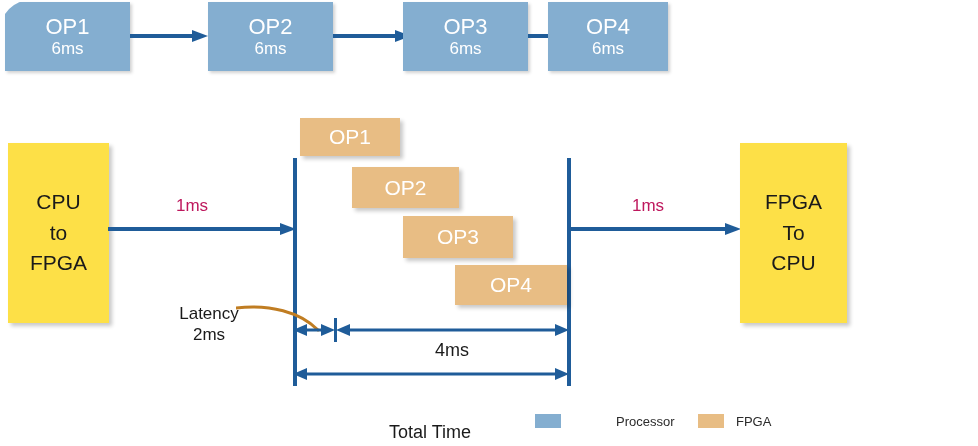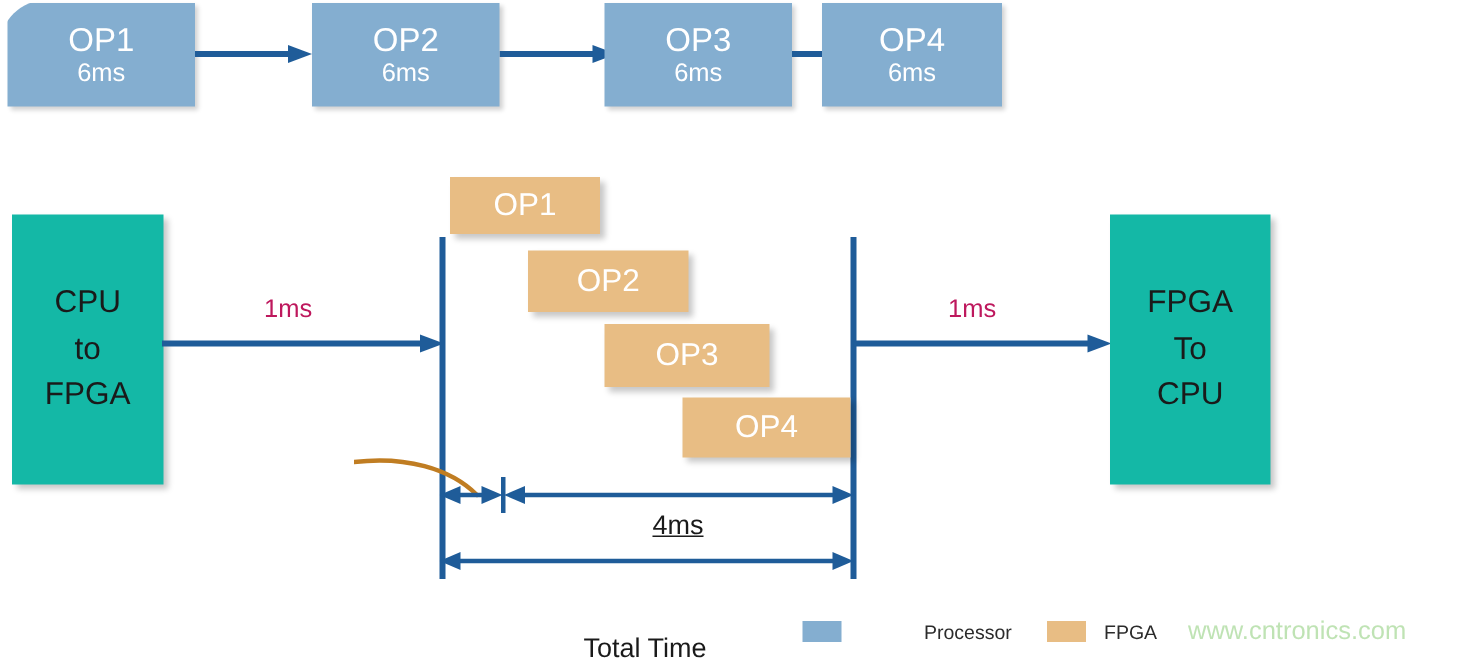--- a/index.html
+++ b/index.html
@@ -43,21 +43,21 @@
   .total-time-top {
     position: absolute;
     font-size: 18px;
     color: #1a1a1a;
     white-space: nowrap;
   }
 
   
   .gray-box {
     position: absolute;
-    background: #14b8a6;
+    background: #fde047;
     color: #1a1a1a;
     display: flex;
     flex-direction: column;
     align-items: center;
     justify-content: center;
     font-size: 21px;
     line-height: 1.45;
     box-shadow: 3px 3px 4px rgba(0,0,0,0.22);
   }
 
@@ -218,53 +218,56 @@
     <span>To</span>
     <span>CPU</span>
   </div>
 
   <div class="abs" style="left:236px; top:300px; width:96px; height:34px;">
     <svg width="96" height="34" viewBox="0 0 96 34">
       <path d="M0,8 C34,4 64,12 82,30" stroke="#c07d22" stroke-width="3" fill="none" stroke-linecap="round"></path>
     </svg>
   </div>
 
+  <div class="latency-label" style="left:166px; top:303px; width:86px;">
+    <div>Latency</div>
+    <div>2ms</div>
+  </div>
 
   <div class="vtick" style="left:334px; top:318px; height:24px;"></div>
 
   <div class="abs" style="left:293px; top:323px; width:42px; height:14px;">
     <svg width="42" height="14" viewBox="0 0 42 14">
       <line x1="6" y1="7" x2="36" y2="7" stroke="#1f5c99" stroke-width="3"></line>
       <polygon points="14,1 0,7 14,13" fill="#1f5c99"></polygon>
       <polygon points="28,1 42,7 28,13" fill="#1f5c99"></polygon>
     </svg>
   </div>
 
   <div class="abs" style="left:336px; top:323px; width:233px; height:14px;">
     <svg width="233" height="14" viewBox="0 0 233 14">
       <line x1="6" y1="7" x2="227" y2="7" stroke="#1f5c99" stroke-width="3"></line>
       <polygon points="14,1 0,7 14,13" fill="#1f5c99"></polygon>
       <polygon points="219,1 233,7 219,13" fill="#1f5c99"></polygon>
     </svg>
   </div>
-  <div class="dim-label" style="left:372px; top:340px; width:160px;text-decoration:underline;">4ms</div>
+  <div class="dim-label" style="left:372px; top:340px; width:160px;">4ms</div>
 
   <div class="abs" style="left:293px; top:367px; width:276px; height:14px;">
     <svg width="276" height="14" viewBox="0 0 276 14">
       <line x1="6" y1="7" x2="270" y2="7" stroke="#1f5c99" stroke-width="3"></line>
       <polygon points="14,1 0,7 14,13" fill="#1f5c99"></polygon>
       <polygon points="262,1 276,7 262,13" fill="#1f5c99"></polygon>
     </svg>
   </div>
   <div class="dim-label" style="left:330px; top:384px; width:200px; line-height:1.25;margin-top:37px;">
     <div>Total Time</div>
     <div>6ms</div>
   </div>
 
   <div class="legend-swatch" style="left:535px; top:414px; background:#84aed0;"></div>
   <div class="legend-text" style="left:600px; top:414px;margin-left:16px;">Processor</div>
 
   <div class="legend-swatch" style="left:698px; top:414px; background:#e8bd84;"></div>
   <div class="legend-text" style="left:736px; top:414px;">FPGA</div>
 
-  <div class="watermark" style="left:792px; top:411px;">www.cntronics.com</div>
 
 </div>
 
 </body></html>

